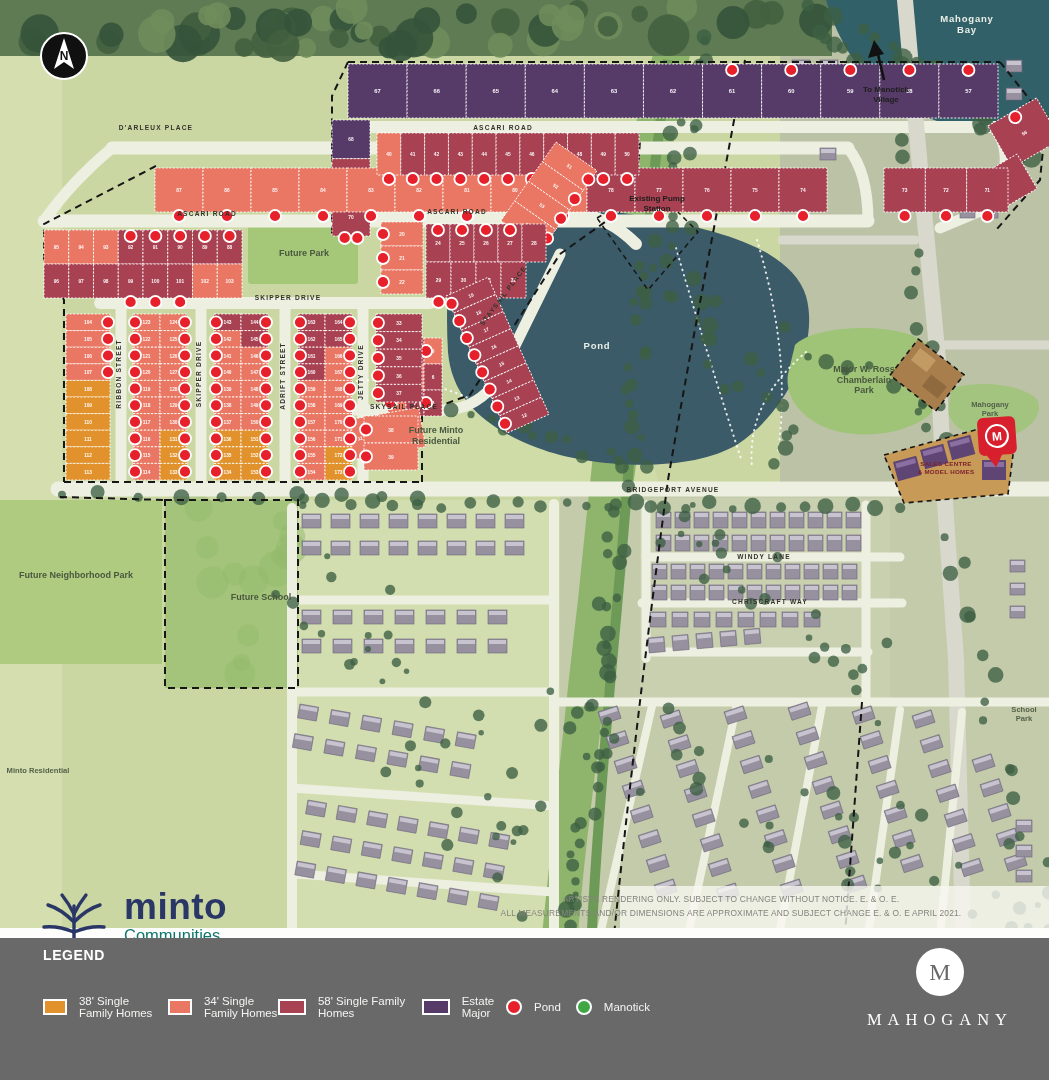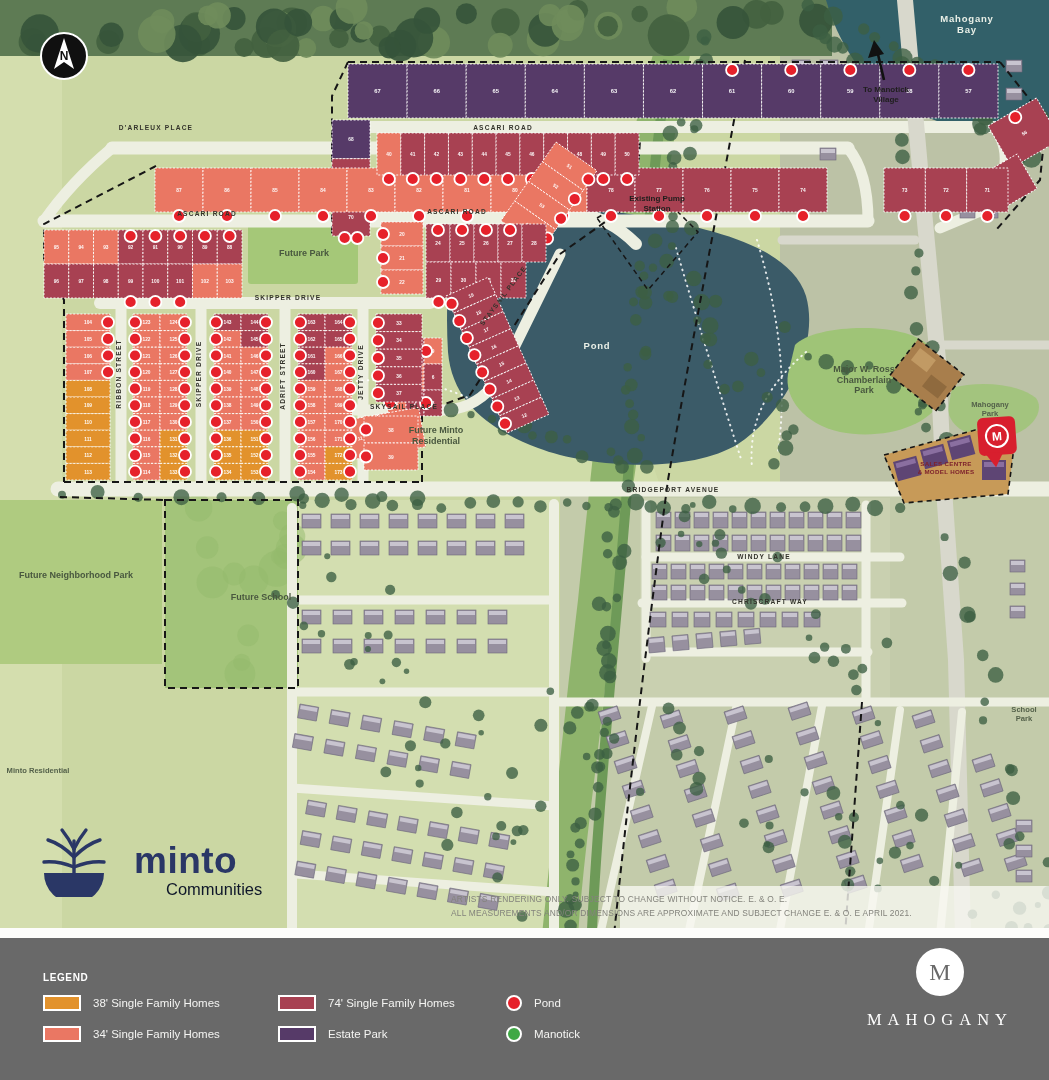--- a/index.html
+++ b/index.html
@@ -9,33 +9,33 @@
   
   .t-st{font-weight:bold;font-size:6.6px;fill:#33332B;letter-spacing:1.2px;}
   .t-ar{font-weight:bold;font-size:9px;fill:#49583F;}
   .t-as{font-weight:bold;font-size:7.6px;fill:#55624B;}
   .t-no{font-weight:bold;font-size:8px;fill:#1E1E1C;}
   .t-wa{font-weight:bold;font-size:9.5px;fill:#E9EFE7;letter-spacing:.8px;}
   .t-sa{font-weight:bold;font-size:6.2px;fill:#7E222C;letter-spacing:.3px;}
   .t-num{font-weight:bold;font-size:4.8px;fill:#FFFFFF;opacity:.95;}
   .t-numbig{font-weight:bold;font-size:5.8px;fill:#FFFFFF;opacity:.95;}
   
-  .brand{position:absolute;left:36px;top:823px;display:flex;align-items:flex-end;gap:24px;}
+  .brand{position:absolute;left:36px;top:888px;display:flex;align-items:flex-start;gap:14px;}
   .brand .word{line-height:1;}
   .brand .word .nm{font-size:37px;font-weight:bold;color:#2A3766;letter-spacing:.5px;}
-  .brand .word .sub{font-size:16.5px;color:#0f172a;margin-top:2px;margin-left:32px;}
+  .brand .word .sub{font-size:16.5px;color:#0f766e;margin-top:2px;}
   
-  .disclaimer{position:absolute;right:38px;top:893px;width:560px;text-align:left;
+  .disclaimer{position:absolute;right:38px;top:893px;width:560px;text-align:center;
               font-size:8.4px;line-height:13.5px;color:#83837C;letter-spacing:.2px;}
   
   .legend{position:absolute;left:0;top:938px;width:1049px;height:142px;background:#696969;}
-  .legend-title{position:absolute;left:43px;top:34px;color:#FFFFFF;font-weight:bold;
-                font-size:10px;letter-spacing:.6px;}
+  .legend-title{position:absolute;left:43px;top:9px;color:#FFFFFF;font-weight:bold;
+                font-size:14px;letter-spacing:.6px;}
   .legend-items{position:absolute;left:43px;top:57px;display:flex;}
-  .leg-col{display:flex;flex-direction:column;gap:15px;}
+  .leg-col{display:flex;flex-direction:row;gap:15px;}
   .leg-col.c1{width:235px;}.leg-col.c2{width:228px;}
   .leg-item{display:flex;align-items:center;gap:12px;}
   .leg-item .lab{color:#F4F4F2;font-size:11.5px;}
   .sw{width:34px;height:12px;border:2px solid #fff;}
   .dt{width:12px;height:12px;border:2px solid #fff;border-radius:50%;}
   .mahogany{position:absolute;left:852px;top:10px;width:176px;text-align:center;}
   .m-circle{width:48px;height:48px;border-radius:50%;background:#fff;margin:0 auto;
             font-family:"Liberation Serif",serif;font-size:24px;color:#696969;
             line-height:48px;text-align:center;}
   .m-word{margin-top:14px;color:#fff;font-family:"Liberation Serif",serif;
@@ -1584,25 +1584,25 @@
             <span class="lab">38' Single Family Homes</span>
           </div>
           <div class="leg-item">
             <span class="sw" style="background: rgb(234, 119, 99);"></span>
             <span class="lab">34' Single Family Homes</span>
           </div>
         </div>
         <div class="leg-col c2">
           <div class="leg-item">
             <span class="sw" style="background: rgb(168, 65, 82);"></span>
-            <span class="lab">74' Single Family Homes</span>
+            <span class="lab">58' Single Family Homes</span>
           </div>
           <div class="leg-item">
             <span class="sw" style="background: rgb(86, 58, 104);"></span>
-            <span class="lab">Estate Park</span>
+            <span class="lab">Estate Major</span>
           </div>
         </div>
         <div class="leg-col c3">
           <div class="leg-item">
             <span class="dt" style="background: rgb(230, 33, 43);"></span>
             <span class="lab">Pond</span>
           </div>
           <div class="leg-item">
             <span class="dt" style="background: rgb(63, 168, 69);"></span>
             <span class="lab">Manotick</span>

